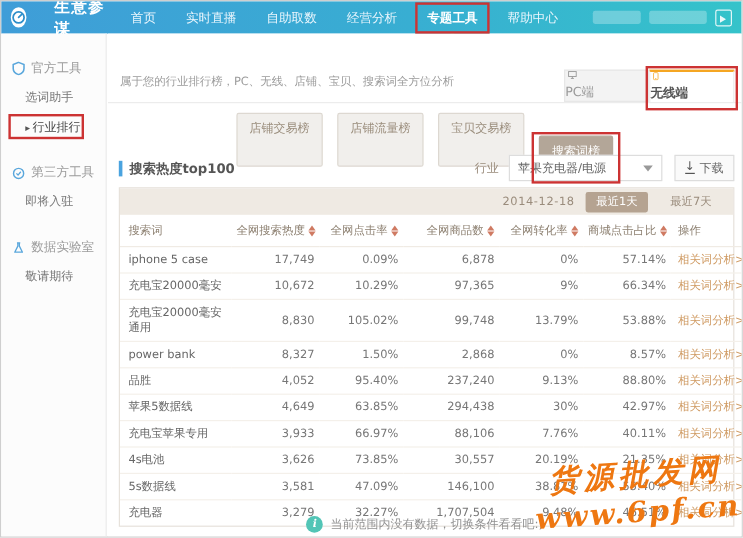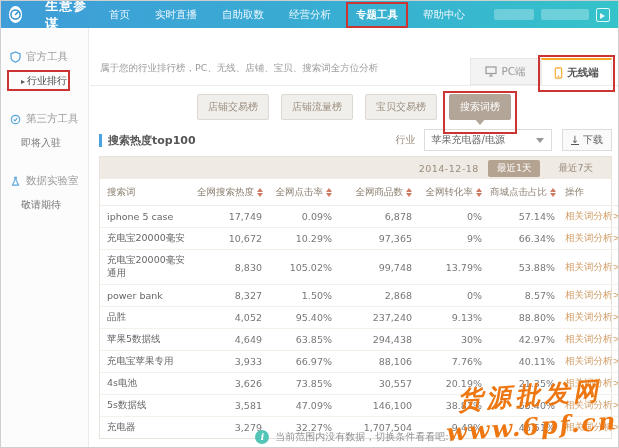--- a/index.html
+++ b/index.html
@@ -39,32 +39,32 @@
                 font-size:10.5px; margin-bottom:10px; }
   .side-item { position:relative; padding-left:20px; margin-bottom:11px; color:#777;
                font-size:10px; cursor:pointer; white-space:nowrap; }
   .side-item.active { color:#444; }
   .side-item .tri { color:#555; font-size:8px; margin-right:2px; }
 
   
   .main { position:absolute; top:27px; left:89px; right:0; bottom:0; background:#fff; }
   .desc { position:absolute; top:34px; left:10px; color:#9b9b9b; font-size:9.5px; }
   .device-tabs { position:absolute; top:30px; right:6px; display:flex; }
-  .dtab { width:71px; height:27px; display:flex; align-items:center; justify-content:center;
-          gap:4px; font-size:10.5px; cursor:pointer; }
+  .dtab { width:71px; height:27px; display:flex; justify-content:center;
+          gap:4px; font-size:10.5px; cursor:pointer;flex-direction:column; }
   .dtab.pc { background:#f3f3f3; border:1px solid #e7e7e7; color:#999; }
   .dtab.wireless { position:relative; background:#fff; border:1px solid #ededed; border-bottom:none;
           border-top:2px solid #f5a623; color:#555; font-weight:bold; }
   .main-hr { position:absolute; top:57px; left:0; right:0; border-top:1px solid #ececec; }
 
   .rank-tabs { position:absolute; top:66px; left:0; right:0; display:flex;
                justify-content:center; gap:12px; }
   .rtab { position:relative; padding:5px 10px; background:#f1efec; border:1px solid #ddd8d1;
           color:#9b8e7d; font-size:10px; border-radius:2px; cursor:pointer; white-space:nowrap; }
-  .rtab.active { background:#b3a698; border-color:#b3a698; color:#fff; }
+  .rtab.active { background:#b3a698; border-color:#b3a698; color:#fff;margin-top:19px; }
   .rtab.active .ptr { position:absolute; left:50%; bottom:-6px; margin-left:-6px;
           border:6px solid transparent; border-top:7px solid #b3a698; border-bottom:none; }
 
   .section-row { position:absolute; top:101px; left:9px; right:6px; display:flex; align-items:center; }
   .section-title { display:flex; align-items:center; gap:6px; font-size:11px; font-weight:bold; color:#555; }
   .blue-bar { width:3px; height:13px; background:#4aa3df; }
   .section-title b { font-weight:bold; }
   .spacer { flex:1; }
   .industry-label { color:#9a8c7c; margin-right:8px; }
   .select { width:128px; height:22px; border:1px solid #ddd; background:#fff; display:flex;
@@ -148,20 +148,23 @@
   </div>
 
   <div class="sidebar">
     <div class="side-section">
       <div class="side-title">
         <svg class="icon-svg" width="11" height="12" viewBox="0 0 11 12">
           <path d="M5.5 1 L10 2.8 V6 C10 8.6 8 10.3 5.5 11.2 C3 10.3 1 8.6 1 6 V2.8 Z" fill="none" stroke="#5aa7dc" stroke-width="1.3"></path>
         </svg>
         <span>官方工具</span>
       </div>
+      <div class="side-item">
+        <span>选词助手</span>
+      </div>
       <div class="side-item active">
         <span class="tri">▸</span><span>行业排行</span>
         <span class="red-annot" style="inset:-4px 18px -3px 6px;"></span>
       </div>
     </div>
     <div class="side-section">
       <div class="side-title">
         <svg class="icon-svg" width="11" height="11" viewBox="0 0 12 12">
           <circle cx="6" cy="6" r="4.6" fill="none" stroke="#5aa7dc" stroke-width="1.3"></circle>
           <path d="M4 6 L5.5 7.5 L8 4.5" fill="none" stroke="#5aa7dc" stroke-width="1.2"></path>

